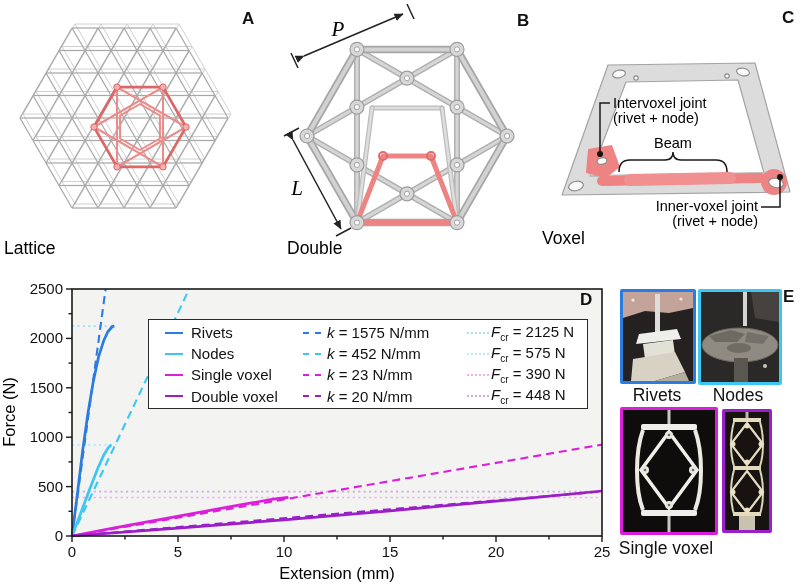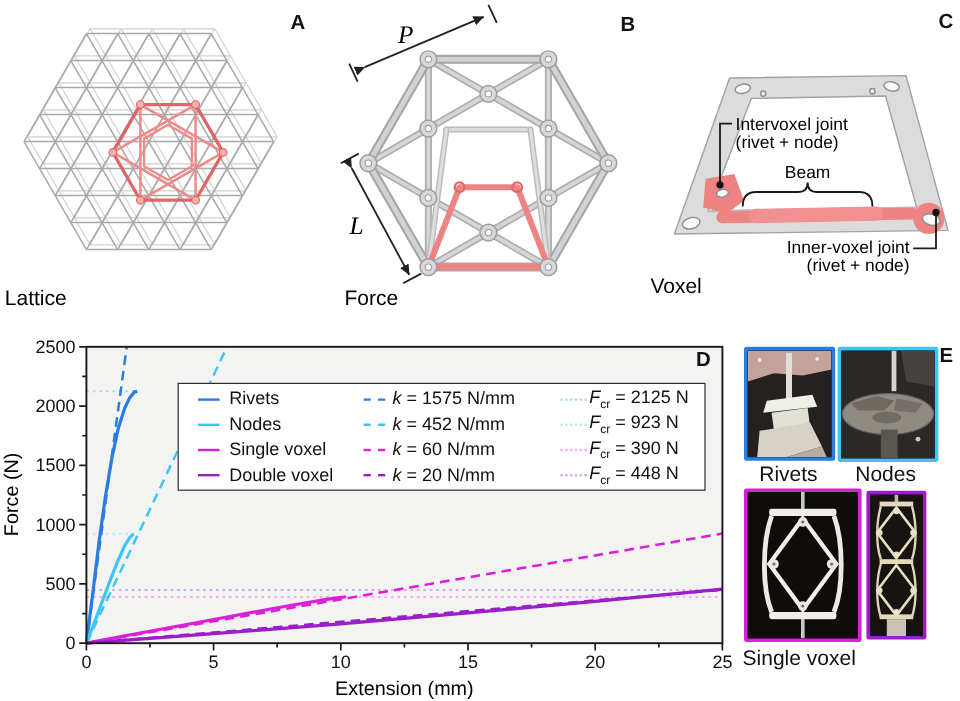--- a/index.html
+++ b/index.html
@@ -446,21 +446,21 @@
     </g>
     <text class="mathvar" x="58" y="36" text-anchor="middle">P</text>
 
     <g stroke="#222" stroke-width="1.5" fill="none">
       <line x1="4" y1="136" x2="19" y2="128"></line>
       <line x1="56" y1="236" x2="71" y2="228"></line>
       <line x1="13" y1="140" x2="61" y2="229" marker-start="url(#arrA)" marker-end="url(#arrA)"></line>
     </g>
     <text class="mathvar" x="17" y="195" text-anchor="middle">L</text>
   </svg>
-  <div class="caption" style="left:287px;top:238px">Force</div>
+  <div class="caption" style="left:287px;top:238px">Double</div>
   <div class="letter" style="left:517px;top:11px">B</div>
 
   <svg class="abs" style="left:540px;top:45px" width="260" height="185" viewBox="0 0 260 185">
 
     <path d="M68,20 L215,18 L250,147 L22,150 Z M86,37 L198,35 L224,128 L50,131 Z" fill="#dcdcdc" fill-rule="evenodd" stroke="#a3a3a3" stroke-width="1.2" stroke-linejoin="round"></path>
     <line x1="50" y1="131" x2="224" y2="128" stroke="#bdbdbd" stroke-width="2"></line>
 
     <g>
       <line x1="62" y1="136" x2="220" y2="133" stroke="#ee8383" stroke-width="10" stroke-linecap="round"></line>
       <line x1="90" y1="135" x2="190" y2="133" stroke="#f09090" stroke-width="12" stroke-linecap="round"></line>
@@ -566,27 +566,27 @@
         <span class="lk"><i>k</i><span> = 1575 N/mm</span></span>
         <span class="ls dot" style="border-top-color: rgb(170, 220, 248);"></span>
         <span class="lf"><i>F</i><sub>cr</sub><span> = 2125 N</span></span>
       </div>
       <div class="lrow">
         <span class="ls solid" style="border-top-color: rgb(60, 198, 244);"></span>
         <span class="lname">Nodes</span>
         <span class="ls dash" style="border-top-color: rgb(60, 198, 244);"></span>
         <span class="lk"><i>k</i><span> = 452 N/mm</span></span>
         <span class="ls dot" style="border-top-color: rgb(180, 236, 251);"></span>
-        <span class="lf"><i>F</i><sub>cr</sub><span> = 923 N</span></span>
+        <span class="lf"><i>F</i><sub>cr</sub><span> = 575 N</span></span>
       </div>
       <div class="lrow">
         <span class="ls solid" style="border-top-color: rgb(219, 30, 219);"></span>
         <span class="lname">Single voxel</span>
         <span class="ls dash" style="border-top-color: rgb(219, 30, 219);"></span>
-        <span class="lk"><i>k</i><span> = 60 N/mm</span></span>
+        <span class="lk"><i>k</i><span> = 23 N/mm</span></span>
         <span class="ls dot" style="border-top-color: rgb(245, 171, 245);"></span>
         <span class="lf"><i>F</i><sub>cr</sub><span> = 390 N</span></span>
       </div>
       <div class="lrow">
         <span class="ls solid" style="border-top-color: rgb(155, 30, 201);"></span>
         <span class="lname">Double voxel</span>
         <span class="ls dash" style="border-top-color: rgb(155, 30, 201);"></span>
         <span class="lk"><i>k</i><span> = 20 N/mm</span></span>
         <span class="ls dot" style="border-top-color: rgb(212, 169, 236);"></span>
         <span class="lf"><i>F</i><sub>cr</sub><span> = 448 N</span></span>

